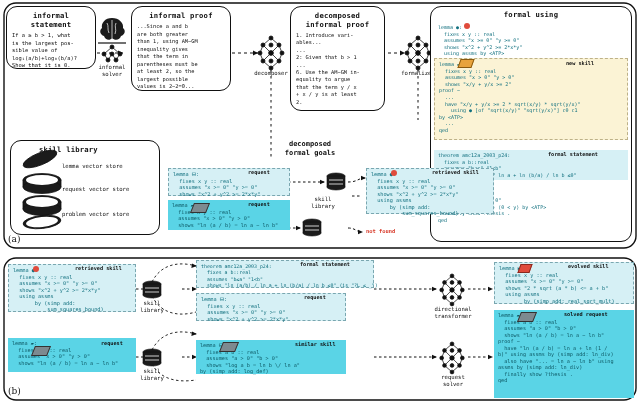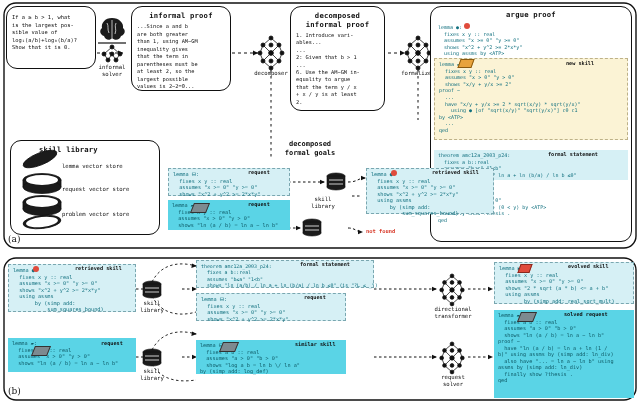--- a/index.html
+++ b/index.html
@@ -101,20 +101,21 @@
       <polygon points="197,334 192,331.4 191.4,336"></polygon>
     </g>
 
     <g stroke="#111" stroke-width="0.8" fill="none" stroke-dasharray="1.6,2.6">
       <path d="M0,272 L640,272" transform="translate(0,0)" opacity="0"></path>
       <path d="M186,340 L560,340" opacity="0"></path>
     </g>
   </svg>
 
   <div class="rbox" style="left:6px;top:6px;width:90px;height:63px;padding:4px 5px;">
+    <div class="rbox-title">informal statement</div>
     <div class="rtext" style="margin-top:3px;font-size:5.4px;line-height:7.6px;">If a ≥ b &gt; 1, what
 is the largest pos-
 sible value of
 log₁(a/b)+log₀(b/a)?
 Show that it is 0.</div>
   </div>
 
   <div style="position:absolute;left:96px;top:14px;width:32px;height:60px;">
     <svg width="32" height="60" viewBox="0 0 32 60">
       <path d="M16 4 C9 4 5 9 6 14 C3 16 4 21 8 22 C9 26 14 27 16 24 C19 27 24 26 25 22 C29 21 30 16 27 14 C28 9 23 4 16 4 Z" fill="#1b1b1b"></path>
@@ -227,21 +228,21 @@
         <line x1="16" y1="19" x2="8" y2="27"></line>
           <line x1="16" y1="19" x2="24" y2="27"></line>
         <line x1="8" y1="27" x2="16" y2="34"></line>
           <line x1="24" y1="27" x2="16" y2="34"></line>
       </g>
     </svg>
   </div>
   <div class="caplbl" style="left:394px;top:70px;width:48px;">formalizer</div>
 
   <div class="rbox" style="left:430px;top:6px;width:202px;height:236px;padding:3px 4px;">
-    <div class="rbox-title">argue proof</div>
+    <div class="rbox-title">formal using</div>
   </div>
   <div class="code" style="left:434px;top:22px;width:194px;font-size:5.0px;line-height:6.6px;color:#11707f;">lemma ●:
   fixes x y :: real
   assumes "x &gt;= 0" "y &gt;= 0"
   shows "x^2 + y^2 &gt;= 2*x*y"
   using assms by &lt;ATP&gt;</div>
 
   <div class="code yellow" style="left:434px;top:58px;width:194px;height:82px;font-size:5.0px;line-height:6.6px;color:#11707f;">lemma ▰:
   fixes x y :: real
   assumes "x &gt; 0" "y &gt; 0"

